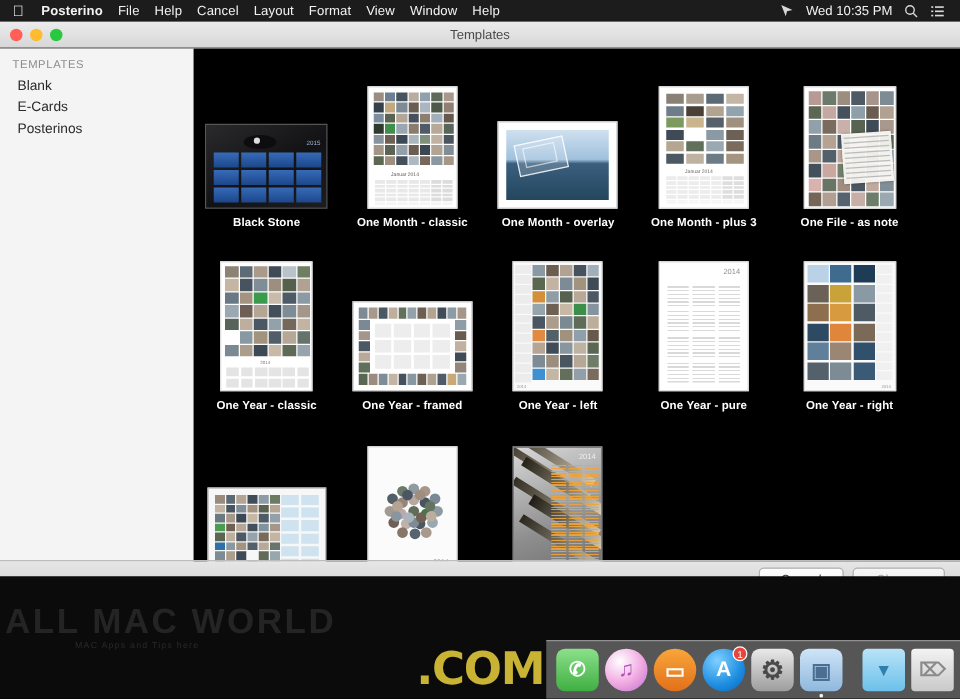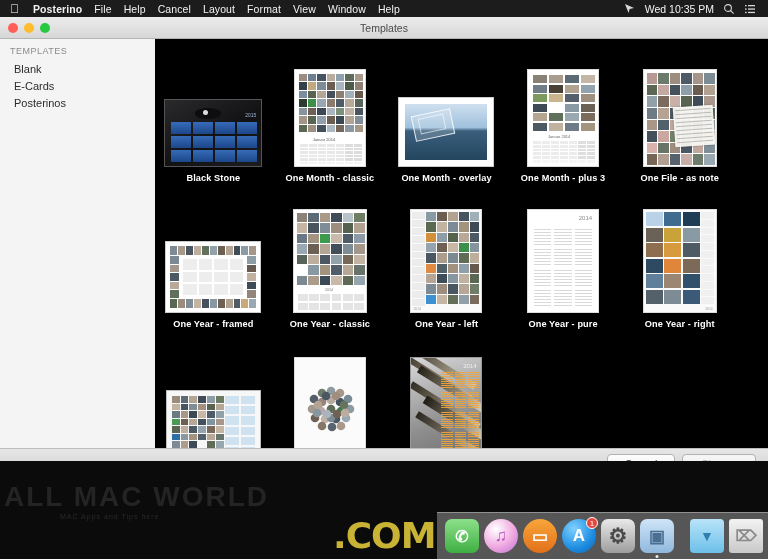--- a/index.html
+++ b/index.html
@@ -527,82 +527,20 @@
                 <div style="position:absolute;left:2px;top:31px;right:2px;height:1px;background:#bbb"></div>
                 <div style="position:absolute;left:2px;top:35px;right:2px;height:1px;background:#bbb"></div>
               </div>
             </div>
           </div>
           <div class="cell-label">One File - as note</div>
         </div>
 
         <div class="cell cell-row2">
           <div class="thumb-wrap">
-            <div class="thumb" style="width:96px;height:72px;background:#fff;border:1px solid #ccc;">
-              <div style="position:absolute;left:4px;top:4px;right:4px;height:9px;display:grid;grid-template-columns:repeat(11,1fr);gap:1px;">
-                <div style="background:#7e8b95"></div>
-                  <div style="background:#a89a8a"></div>
-                  <div style="background:#4b5761"></div>
-                  <div style="background:#bfae9d"></div>
-                  <div style="background:#63715c"></div>
-                  <div style="background:#93a1ab"></div>
-                  <div style="background:#6d5f52"></div>
-                  <div style="background:#b3a393"></div>
-                  <div style="background:#404c57"></div>
-                  <div style="background:#8d9ba5"></div>
-                  <div style="background:#a5968a"></div>
-              </div>
-              <div style="position:absolute;left:4px;bottom:4px;right:4px;height:9px;display:grid;grid-template-columns:repeat(11,1fr);gap:1px;">
-                <div style="background:#5a6853"></div>
-                  <div style="background:#9b8c7e"></div>
-                  <div style="background:#7f8d98"></div>
-                  <div style="background:#c4b5a3"></div>
-                  <div style="background:#45515c"></div>
-                  <div style="background:#8898a2"></div>
-                  <div style="background:#6e6053"></div>
-                  <div style="background:#b0a090"></div>
-                  <div style="background:#4f5b66"></div>
-                  <div style="background:#c9a978"></div>
-                  <div style="background:#9aa8b2"></div>
-              </div>
-              <div style="position:absolute;left:4px;top:14px;width:9px;bottom:14px;display:grid;grid-template-rows:repeat(5,1fr);gap:1px;">
-                <div style="background:#7b8994"></div>
-                  <div style="background:#a4968a"></div>
-                  <div style="background:#4c5863"></div>
-                  <div style="background:#b9a998"></div>
-                  <div style="background:#61705b"></div>
-              </div>
-              <div style="position:absolute;right:4px;top:14px;width:9px;bottom:14px;display:grid;grid-template-rows:repeat(5,1fr);gap:1px;">
-                <div style="background:#8f9da7"></div>
-                  <div style="background:#695b4f"></div>
-                  <div style="background:#c0b1a0"></div>
-                  <div style="background:#3f4b56"></div>
-                  <div style="background:#94857a"></div>
-              </div>
-              <div style="position:absolute;left:15px;top:15px;right:15px;bottom:15px;background:#fff;display:grid;grid-template-columns:repeat(4,1fr);grid-template-rows:repeat(3,1fr);gap:2px;padding:2px;">
-                <div style="background:#ededed"></div>
-                  <div style="background:#ededed"></div>
-                  <div style="background:#ededed"></div>
-                  <div style="background:#ededed"></div>
-                <div style="background:#ededed"></div>
-                  <div style="background:#ededed"></div>
-                  <div style="background:#ededed"></div>
-                  <div style="background:#ededed"></div>
-                <div style="background:#ededed"></div>
-                  <div style="background:#ededed"></div>
-                  <div style="background:#ededed"></div>
-                  <div style="background:#ededed"></div>
-              </div>
-            </div>
-          </div>
-          <div class="cell-label">One Year - framed</div>
-        </div>
-
-        <div class="cell cell-row2">
-          <div class="thumb-wrap">
             <div class="thumb" style="width:74px;height:104px;border:1px solid #ddd;">
               <div style="position:absolute;left:3px;top:3px;width:68px;height:72px;display:grid;grid-template-columns:repeat(6,1fr);grid-template-rows:repeat(7,1fr);gap:1px;">
                 <div style="background:#8d8276"></div>
                   <div style="background:#5d6b76"></div>
                   <div style="background:#a99a8a"></div>
                   <div style="background:#3f4b56"></div>
                   <div style="background:#b7c2c9"></div>
                   <div style="background:#6e7d63"></div>
                 <div style="background:#c5b6a4"></div>
                   <div style="background:#47535e"></div>
@@ -652,20 +590,82 @@
                 <div style="background:#e4e4e4"></div>
                   <div style="background:#e4e4e4"></div>
                   <div style="background:#e4e4e4"></div>
                   <div style="background:#e4e4e4"></div>
                   <div style="background:#e4e4e4"></div>
                   <div style="background:#e4e4e4"></div>
               </div>
             </div>
           </div>
           <div class="cell-label">One Year - classic</div>
+        </div>
+
+        <div class="cell cell-row2">
+          <div class="thumb-wrap">
+            <div class="thumb" style="width:96px;height:72px;background:#fff;border:1px solid #ccc;">
+              <div style="position:absolute;left:4px;top:4px;right:4px;height:9px;display:grid;grid-template-columns:repeat(11,1fr);gap:1px;">
+                <div style="background:#7e8b95"></div>
+                  <div style="background:#a89a8a"></div>
+                  <div style="background:#4b5761"></div>
+                  <div style="background:#bfae9d"></div>
+                  <div style="background:#63715c"></div>
+                  <div style="background:#93a1ab"></div>
+                  <div style="background:#6d5f52"></div>
+                  <div style="background:#b3a393"></div>
+                  <div style="background:#404c57"></div>
+                  <div style="background:#8d9ba5"></div>
+                  <div style="background:#a5968a"></div>
+              </div>
+              <div style="position:absolute;left:4px;bottom:4px;right:4px;height:9px;display:grid;grid-template-columns:repeat(11,1fr);gap:1px;">
+                <div style="background:#5a6853"></div>
+                  <div style="background:#9b8c7e"></div>
+                  <div style="background:#7f8d98"></div>
+                  <div style="background:#c4b5a3"></div>
+                  <div style="background:#45515c"></div>
+                  <div style="background:#8898a2"></div>
+                  <div style="background:#6e6053"></div>
+                  <div style="background:#b0a090"></div>
+                  <div style="background:#4f5b66"></div>
+                  <div style="background:#c9a978"></div>
+                  <div style="background:#9aa8b2"></div>
+              </div>
+              <div style="position:absolute;left:4px;top:14px;width:9px;bottom:14px;display:grid;grid-template-rows:repeat(5,1fr);gap:1px;">
+                <div style="background:#7b8994"></div>
+                  <div style="background:#a4968a"></div>
+                  <div style="background:#4c5863"></div>
+                  <div style="background:#b9a998"></div>
+                  <div style="background:#61705b"></div>
+              </div>
+              <div style="position:absolute;right:4px;top:14px;width:9px;bottom:14px;display:grid;grid-template-rows:repeat(5,1fr);gap:1px;">
+                <div style="background:#8f9da7"></div>
+                  <div style="background:#695b4f"></div>
+                  <div style="background:#c0b1a0"></div>
+                  <div style="background:#3f4b56"></div>
+                  <div style="background:#94857a"></div>
+              </div>
+              <div style="position:absolute;left:15px;top:15px;right:15px;bottom:15px;background:#fff;display:grid;grid-template-columns:repeat(4,1fr);grid-template-rows:repeat(3,1fr);gap:2px;padding:2px;">
+                <div style="background:#ededed"></div>
+                  <div style="background:#ededed"></div>
+                  <div style="background:#ededed"></div>
+                  <div style="background:#ededed"></div>
+                <div style="background:#ededed"></div>
+                  <div style="background:#ededed"></div>
+                  <div style="background:#ededed"></div>
+                  <div style="background:#ededed"></div>
+                <div style="background:#ededed"></div>
+                  <div style="background:#ededed"></div>
+                  <div style="background:#ededed"></div>
+                  <div style="background:#ededed"></div>
+              </div>
+            </div>
+          </div>
+          <div class="cell-label">One Year - framed</div>
         </div>
 
         <div class="cell cell-row2">
           <div class="thumb-wrap">
             <div class="thumb" style="width:72px;height:104px;border:1px solid #ddd;background:#fafafa;">
               <div style="position:absolute;left:1px;top:2px;width:13px;bottom:6px;display:grid;grid-template-rows:repeat(12,1fr);gap:1px;">
                 <div style="background:#ececec"></div>
                   <div style="background:#ececec"></div>
                   <div style="background:#ececec"></div>
                   <div style="background:#ececec"></div>

